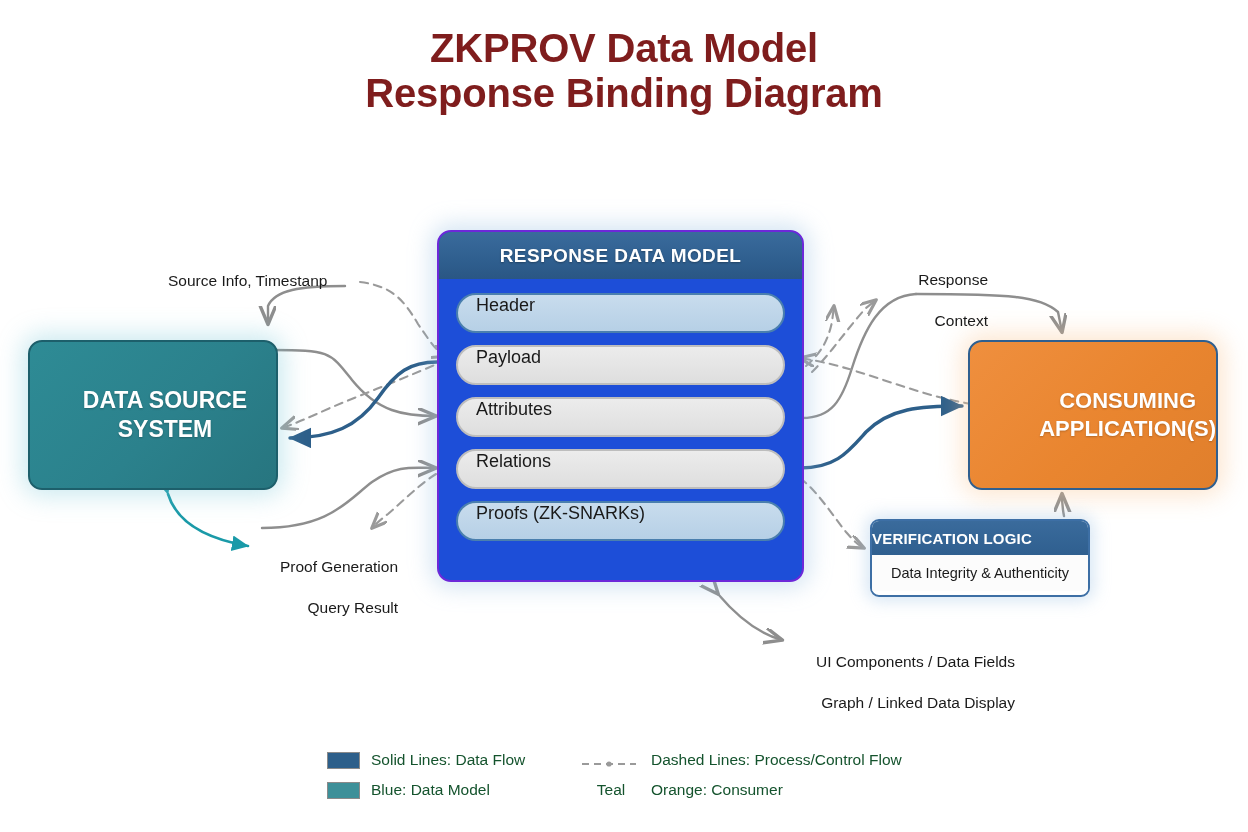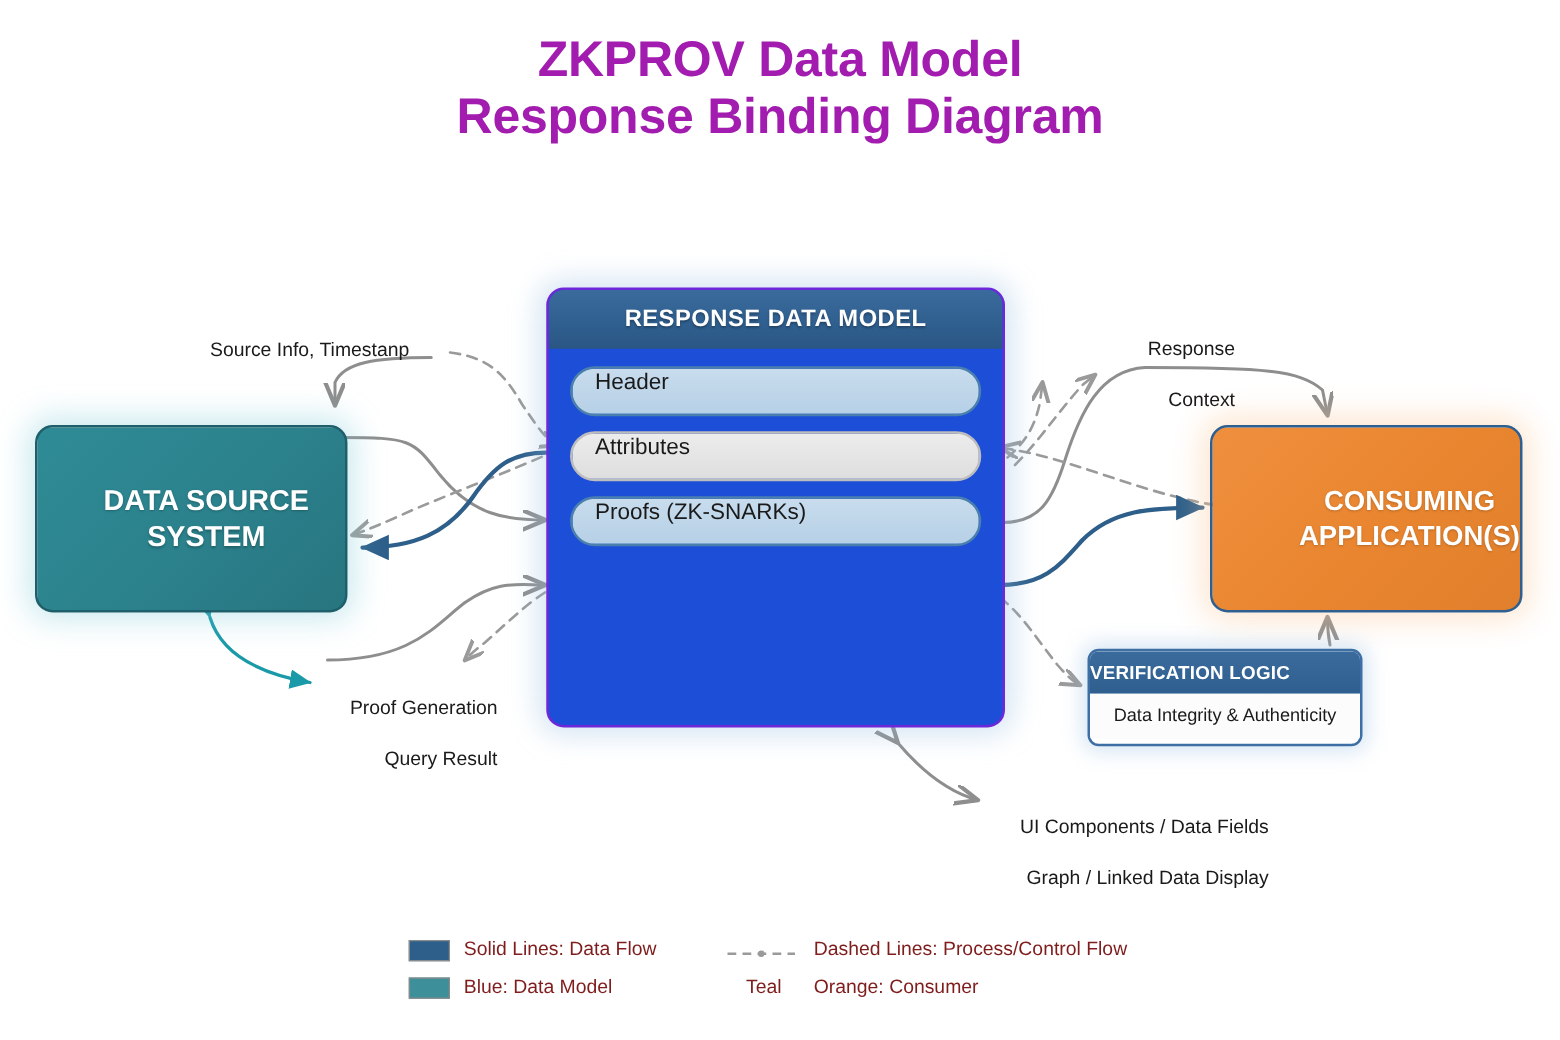--- a/index.html
+++ b/index.html
@@ -28,21 +28,21 @@
     left: 0;
     width: 1248px;
     text-align: center;
     line-height: 1.12;
     z-index: 5;
   }
   .title-line {
     font-size: 40px;
     font-weight: bold;
     letter-spacing: -0.2px;
-    color: #a21caf;
+    color: #7f1d1d;
     display: block;
   }
 
   
   .node {
     position: absolute;
     box-sizing: border-box;
     z-index: 4;
     padding-left: 24px;
   }
@@ -196,21 +196,21 @@
     position: absolute;
     left: 327px;
     top: 745px;
     z-index: 5;
     display: grid;
     grid-template-columns: 34px 200px 60px auto;
     grid-auto-rows: 30px;
     align-items: center;
     column-gap: 10px;
     font-size: 15.5px;
-    color: #7f1d1d;
+    color: #14532d;
   }
   .swatch {
     width: 31px;
     height: 15px;
     border: 1px solid #8a8a8a;
   }
   .dash-sample {
     width: 56px;
     height: 10px;
     position: relative;
@@ -300,21 +300,27 @@
 
 <div class="panel">
   <div class="panel-header">
     <span class="panel-header-text">RESPONSE DATA MODEL</span>
   </div>
   <div class="panel-body">
     <div class="field blue">
       <span>Header</span>
     </div>
     <div class="field grey">
+      <span>Payload</span>
+    </div>
+    <div class="field grey">
       <span>Attributes</span>
+    </div>
+    <div class="field grey">
+      <span>Relations</span>
     </div>
     <div class="field blue">
       <span>Proofs (ZK-SNARKs)</span>
     </div>
   </div>
 </div>
 
 <div class="node node-consumer">
   <div class="node-label">
     <span>CONSUMING</span><br>

